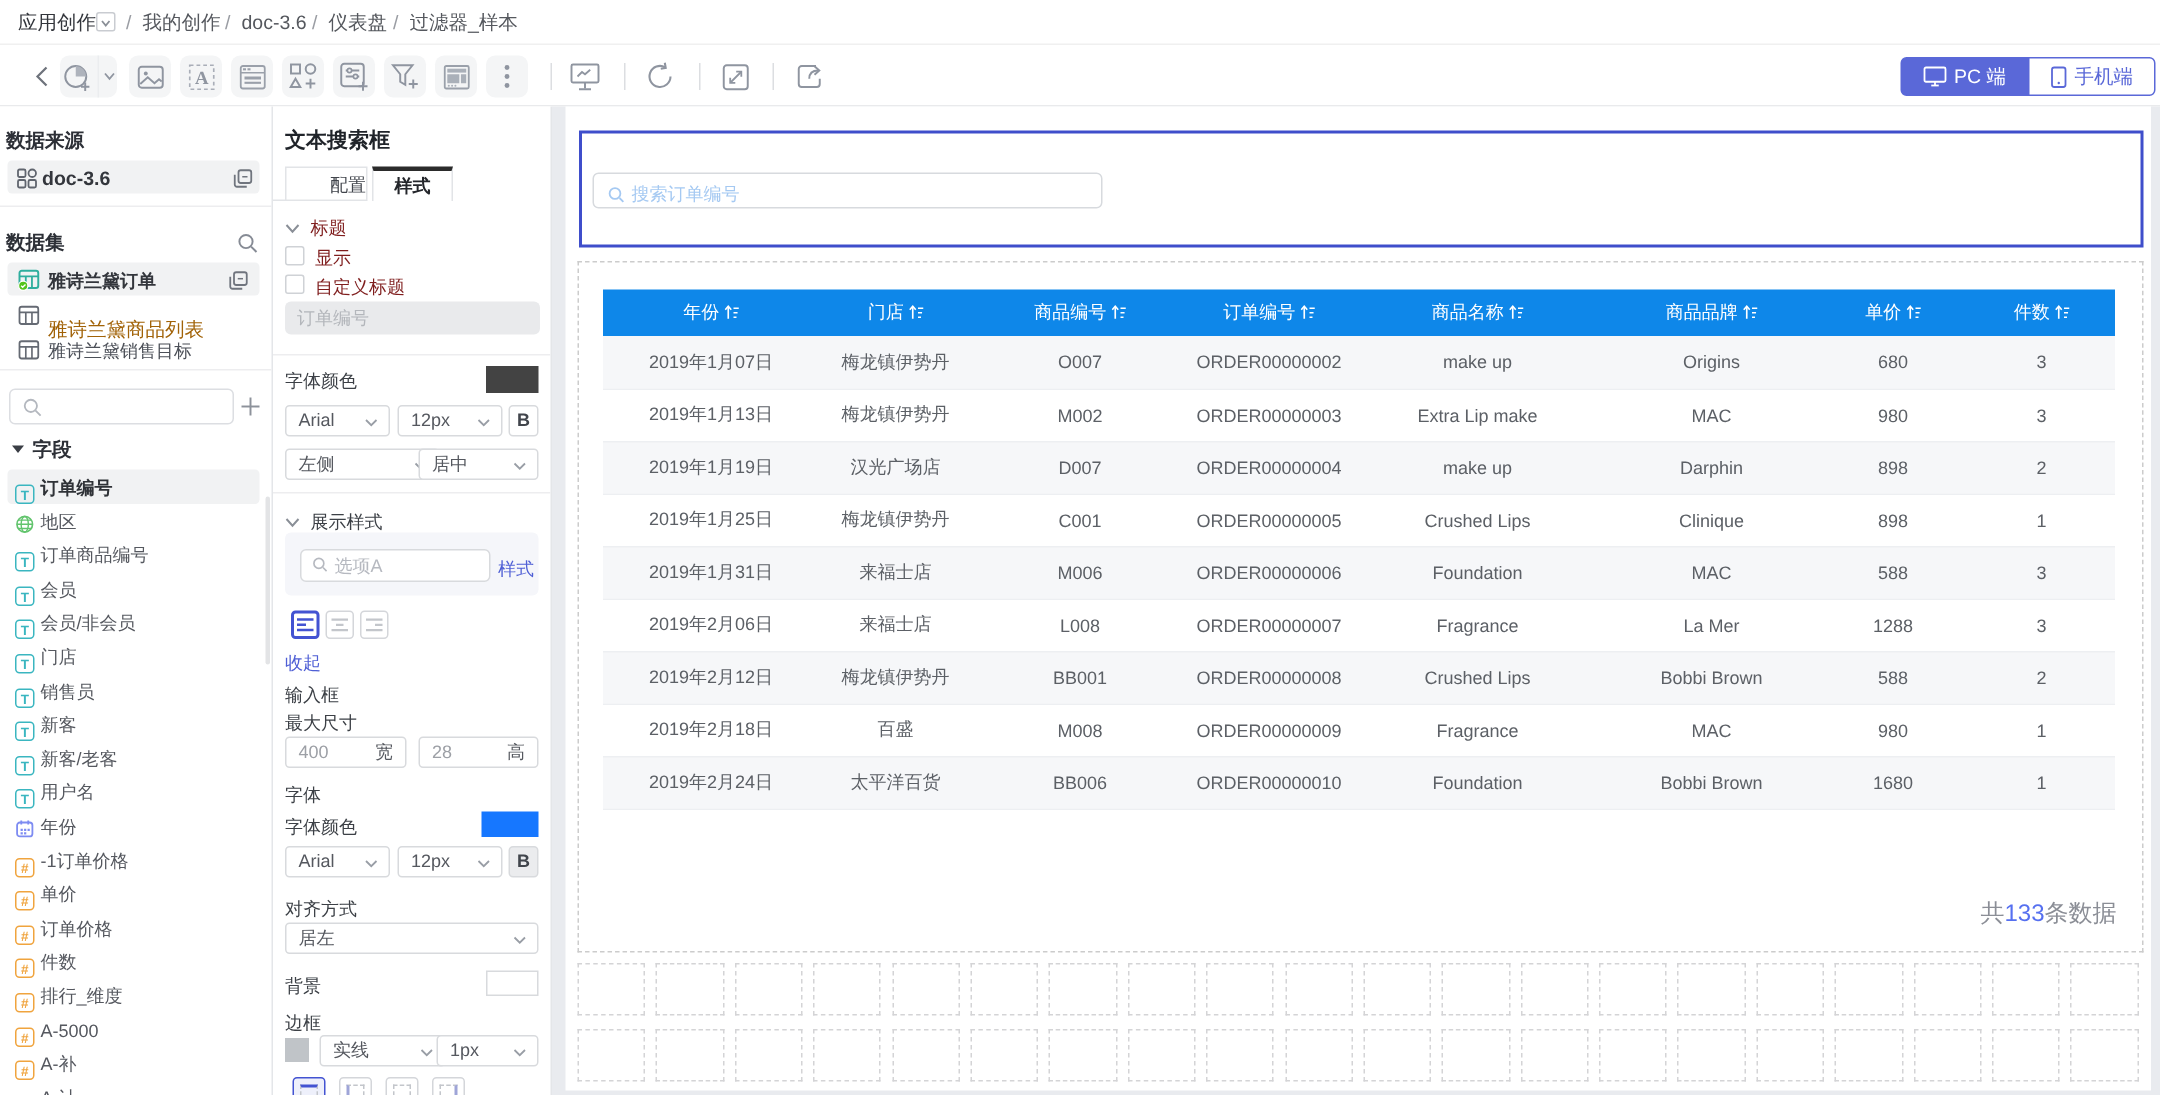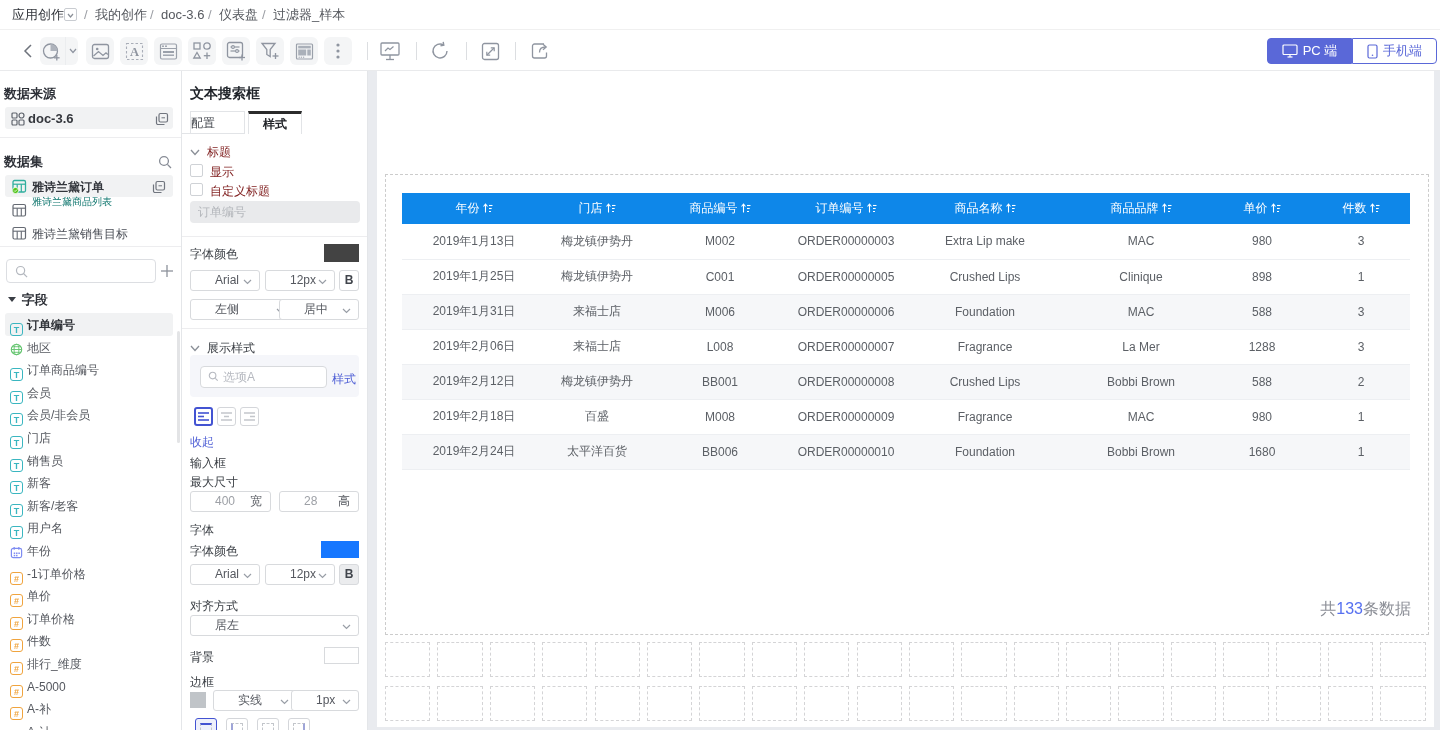--- a/index.html
+++ b/index.html
@@ -27,21 +27,21 @@
 .divider1{position:absolute;left:0;width:182px;height:1px;background:#ededef}
 .frow{position:absolute;left:0;width:182px;height:22px;font-size:12px;color:#55585f;line-height:22px}
 .frow .fi{position:absolute;left:10px;top:4px}
 .frow .ft{position:absolute;left:27px;top:0}
 .lbox{display:inline-block;width:13px;height:13px;border-radius:3px;font-size:9px;font-weight:bold;text-align:center;line-height:12px}
 .lT{border:1px solid #3ab6c0;color:#3ab6c0}
 .lN{border:1px solid #f0a43e;color:#f0a43e}
 
 #p2{position:absolute;left:182px;top:71px;width:186px;height:659px;background:#fff;border-right:1px solid #e4e6e9;overflow:hidden;font-size:12px;color:#3c4046}
 #p2 .lbl{position:absolute;left:8px}
-.sel{position:absolute;height:21px;border:1px solid #d8dadd;border-radius:3px;background:#fff;font-size:12px;color:#55585f;line-height:19px;padding-left:24px}
+.sel{position:absolute;height:21px;border:1px solid #d8dadd;border-radius:3px;background:#fff;font-size:12px;color:#55585f;line-height:19px;padding-left:8px}
 .sel .car{position:absolute;right:7px;top:8px;line-height:0}
 .divider2{position:absolute;left:0;width:186px;height:1px;background:#ededef}
 .cbx{position:absolute;left:8px;width:13px;height:13px;border:1px solid #cfd2d6;border-radius:2px;background:#fff}
 .graytxt{color:#7f1d1d}
 .bluelink{color:#4f5fd5}
 
 #canvas{position:absolute;left:368px;top:71px;width:1072px;height:659px;background:#e9ebef}
 #page{position:absolute;left:9px;top:0;width:1057px;height:656px;background:#fff}
 
 #w1{position:absolute;left:9px;top:16px;width:1043px;height:78px;border:2px solid #3f4ecb;background:#fff}
@@ -241,21 +241,21 @@
       <rect x="4" y="1.5" width="8.5" height="8.5" rx="1.5" fill="none" stroke="#70757e" stroke-width="1.2"></rect>
       <path d="M9.5,12.5 H3 A1.5,1.5 0 0 1 1.5,11 V4.5" fill="none" stroke="#70757e" stroke-width="1.2"></path>
       <line x1="6.5" y1="5.8" x2="10" y2="5.8" stroke="#70757e" stroke-width="1"></line>
     </svg>
   <svg class="abs" style="left:12px;top:132px" width="15" height="15" viewBox="0 0 15 15">
       <rect x="1" y="1.5" width="12.5" height="11.5" rx="1.5" fill="none" stroke="#656a73" stroke-width="1.2"></rect>
       <line x1="1" y1="5.2" x2="13.5" y2="5.2" stroke="#656a73" stroke-width="1.1"></line>
       <line x1="5.2" y1="5.2" x2="5.2" y2="13" stroke="#656a73" stroke-width="1.1"></line>
       <line x1="9.3" y1="5.2" x2="9.3" y2="13" stroke="#656a73" stroke-width="1.1"></line>
     </svg>
-  <div class="abs" style="left:32px;top:124px;font-size:10px;color:#0f766e">雅诗兰黛商品列表</div>
+  <div class="abs" style="left:32px;top:140px;font-size:13px;color:#a16207">雅诗兰黛商品列表</div>
   <svg class="abs" style="left:12px;top:155px" width="15" height="15" viewBox="0 0 15 15">
       <rect x="1" y="1.5" width="12.5" height="11.5" rx="1.5" fill="none" stroke="#656a73" stroke-width="1.2"></rect>
       <line x1="1" y1="5.2" x2="13.5" y2="5.2" stroke="#656a73" stroke-width="1.1"></line>
       <line x1="5.2" y1="5.2" x2="5.2" y2="13" stroke="#656a73" stroke-width="1.1"></line>
       <line x1="9.3" y1="5.2" x2="9.3" y2="13" stroke="#656a73" stroke-width="1.1"></line>
     </svg>
   <div class="abs" style="left:32px;top:155px;font-size:12px;color:#4c5058">雅诗兰黛销售目标</div>
   <div class="divider1" style="top:175px"></div>
   <div class="abs" style="left:6px;top:188px;width:150px;height:24px;border:1px solid #dcdee2;border-radius:4px">
       <svg style="position:absolute;left:8px;top:5px" width="13" height="13" viewBox="0 0 14 14">
@@ -360,21 +360,21 @@
       </div>
       <div class="frow" style="top: 649.8px;">
         <span class="fi"><span class="lbox lN">#</span></span>
         <span class="ft">A-计</span>
       </div>
     </div>
 </div>
 
 <div id="p2">
   <div class="abs" style="left:8px;top:14px;font-size:14px;font-weight:bold;color:#1f2329">文本搜索框</div>
-  <div class="abs" style="left:8px;top:40px;width:55px;height:23px;border:1px solid #e2e4e7;background:#fff;text-align:left;line-height:22px;color:#41454c">配置</div>
+  <div class="abs" style="left:8px;top:40px;width:55px;height:23px;border:1px solid #e2e4e7;background:#fff;text-align:right;line-height:22px;color:#41454c">配置</div>
   <div class="abs" style="left:66px;top:40px;width:54px;height:23px;border:1px solid #e2e4e7;border-top:3px solid #2b2b2b;border-bottom:none;background:#fff;text-align:center;line-height:20px;color:#24262b;font-weight:bold">样式</div>
   <div class="abs" style="left:0;top:62px;width:8px;height:1px;background:#e2e4e7"></div>
   <div class="abs graytxt" style="left:8px;top:73px"><svg width="10" height="7" viewBox="0 0 10 7" style="margin-right:7px">
         <polyline points="1,1 5,5.5 9,1" fill="none" stroke="#8a8f97" stroke-width="1.3"></polyline>
       </svg>标题</div>
   <div class="cbx" style="top:93px"></div>
   <div class="abs graytxt" style="left:28px;top:93px">显示</div>
   <div class="cbx" style="top:112px"></div>
   <div class="abs graytxt" style="left:28px;top:112px">自定义标题</div>
   <div class="abs" style="left:8px;top:130px;width:170px;height:22px;background:#e9eaec;border-radius:4px;line-height:22px;padding-left:8px;color:#b3b6bb">订单编号</div>
@@ -530,30 +530,50 @@
               <th>件数<span class="sicon"><svg width="10" height="11" viewBox="0 0 10 11">
                     <line x1="2.5" y1="1.5" x2="2.5" y2="9.5" stroke="#fff" stroke-width="1.1"></line>
                     <polyline points="0.5,3.5 2.5,1.2 4.5,3.5" fill="none" stroke="#fff" stroke-width="1.1"></polyline>
                     <line x1="6" y1="2.5" x2="9.5" y2="2.5" stroke="#fff" stroke-width="1.1"></line>
                     <line x1="6" y1="5.5" x2="8.7" y2="5.5" stroke="#fff" stroke-width="1.1"></line>
                     <line x1="6" y1="8.5" x2="8" y2="8.5" stroke="#fff" stroke-width="1.1"></line>
                   </svg></span></th>
         </tr>
           </thead>
         <tbody id="tbody">
+            <tr class="alt">
+              <td>2019年1月07日</td>
+              <td>梅龙镇伊势丹</td>
+              <td>O007</td>
+              <td>ORDER00000002</td>
+              <td>make up</td>
+              <td>Origins</td>
+              <td>680</td>
+              <td>3</td>
+            </tr>
             <tr>
               <td>2019年1月13日</td>
               <td>梅龙镇伊势丹</td>
               <td>M002</td>
               <td>ORDER00000003</td>
               <td>Extra Lip make</td>
               <td>MAC</td>
               <td>980</td>
               <td>3</td>
             </tr>
+            <tr class="alt">
+              <td>2019年1月19日</td>
+              <td>汉光广场店</td>
+              <td>D007</td>
+              <td>ORDER00000004</td>
+              <td>make up</td>
+              <td>Darphin</td>
+              <td>898</td>
+              <td>2</td>
+            </tr>
             <tr>
               <td>2019年1月25日</td>
               <td>梅龙镇伊势丹</td>
               <td>C001</td>
               <td>ORDER00000005</td>
               <td>Crushed Lips</td>
               <td>Clinique</td>
               <td>898</td>
               <td>1</td>
             </tr>
@@ -604,20 +624,28 @@
               <td>ORDER00000010</td>
               <td>Foundation</td>
               <td>Bobbi Brown</td>
               <td>1680</td>
               <td>1</td>
             </tr>
           </tbody>
       </table>
       <div id="total">共<b>133</b>条数据</div>
     </div>
+    <div id="w1">
+      <div class="inp">
+          <div class="ph"><svg width="12" height="12" viewBox="0 0 12 12">
+              <circle cx="5" cy="5" r="3.6" fill="none" stroke="#a5c9f2" stroke-width="1.2"></circle>
+              <line x1="8" y1="8" x2="10.6" y2="10.6" stroke="#a5c9f2" stroke-width="1.2"></line>
+            </svg>搜索订单编号</div>
+        </div>
+    </div>
     <div class="gridrow" style="top:571px" id="gr1">
         <div class="gcell"></div>
         <div class="gcell"></div>
         <div class="gcell"></div>
         <div class="gcell"></div>
         <div class="gcell"></div>
         <div class="gcell"></div>
         <div class="gcell"></div>
         <div class="gcell"></div>
         <div class="gcell"></div>

